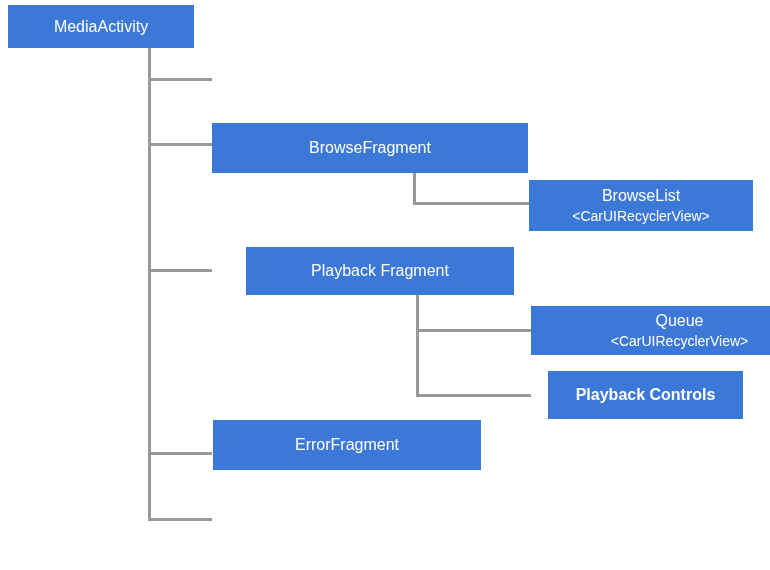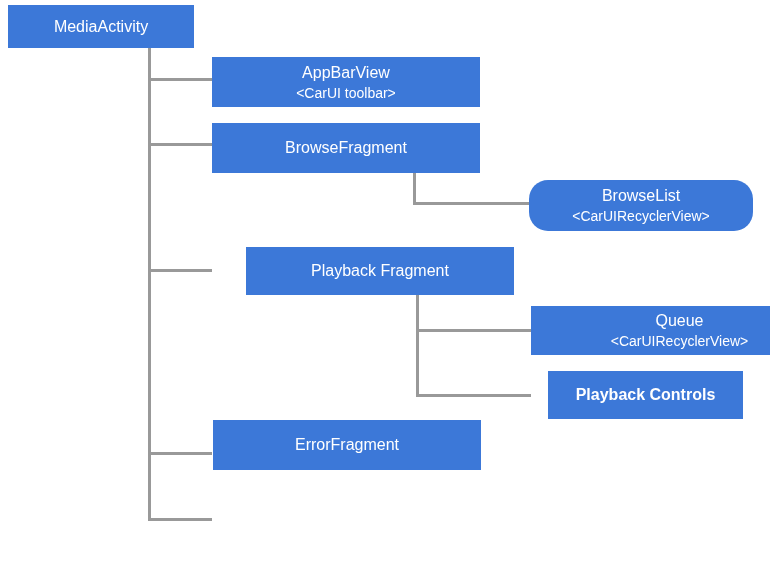--- a/index.html
+++ b/index.html
@@ -23,22 +23,22 @@
   }
   .node .label { font-size: 16px; line-height: 22px; white-space: nowrap; }
   .node .sublabel { font-size: 14px; line-height: 19px; white-space: nowrap; }
   .edge { position: absolute; background: #999999; }
   .edge.h { height: 3px; }
   .edge.v { width: 3px; }
 
   
   #n-media-activity        { left: 8px;   top: 5px;   width: 186px; height: 43px; text-align: right; }
   #n-app-bar-view          { left: 212px; top: 57px;  width: 268px; height: 50px; }
-  #n-browse-fragment       { left: 212px; top: 123px; width: 268px; height: 50px; }
-  #n-browse-list           { left: 529px; top: 180px; width: 224px; height: 51px; border-radius: 19px; }
+  #n-browse-fragment       { left: 212px; top: 123px; width: 316px; height: 50px; }
+  #n-browse-list           { left: 529px; top: 180px; width: 224px; height: 51px; }
   #n-playback-fragment     { left: 212px; top: 247px; width: 268px; height: 48px; margin-left: 34px; }
   #n-queue                 { left: 531px; top: 306px; width: 225px; height: 49px; padding-left: 36px; }
   #n-playback-controls     { left: 548px; top: 371px; width: 195px; height: 48px; font-weight: bold; }
   #n-error-fragment        { left: 213px; top: 420px; width: 268px; height: 50px; }
   #n-minimized-controls    { left: 213px; top: 502px; width: 268px; height: 46px; }
 
   
   #e-trunk                 { left: 148px; top: 47px;  height: 474px; }
   #e-branch-appbar         { left: 148px; top: 78px;  width: 64px; }
   #e-branch-browse         { left: 148px; top: 143px; width: 64px; }
@@ -65,24 +65,20 @@
   <div class="edge v" id="e-browse-v"></div>
   <div class="edge h" id="e-browse-h"></div>
   <div class="edge v" id="e-playback-v"></div>
   <div class="edge h" id="e-queue-h"></div>
   <div class="edge h" id="e-playback-controls-h"></div>
 
   <div class="node" id="n-media-activity">
     <span class="label">MediaActivity</span>
   </div>
 
-  <div class="node" id="n-app-bar-view">
-    <span class="label">AppBarView</span>
-    <span class="sublabel">&lt;CarUI toolbar&gt;</span>
-  </div>
 
   <div class="node" id="n-browse-fragment">
     <span class="label">BrowseFragment</span>
   </div>
 
   <div class="node" id="n-browse-list">
     <span class="label">BrowseList</span>
     <span class="sublabel">&lt;CarUIRecyclerView&gt;</span>
   </div>
 

